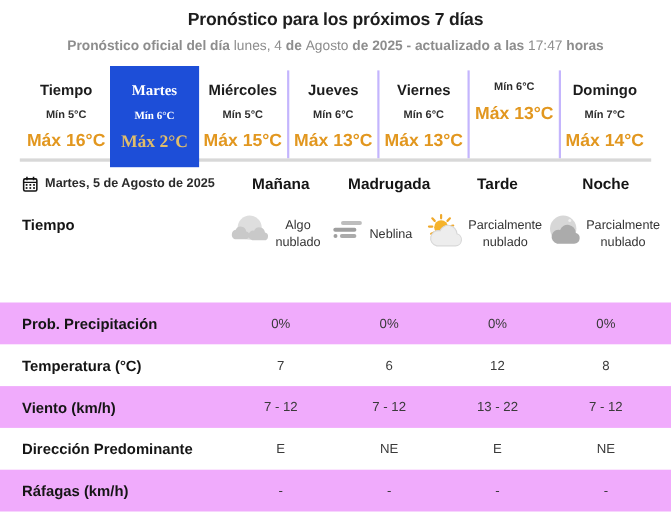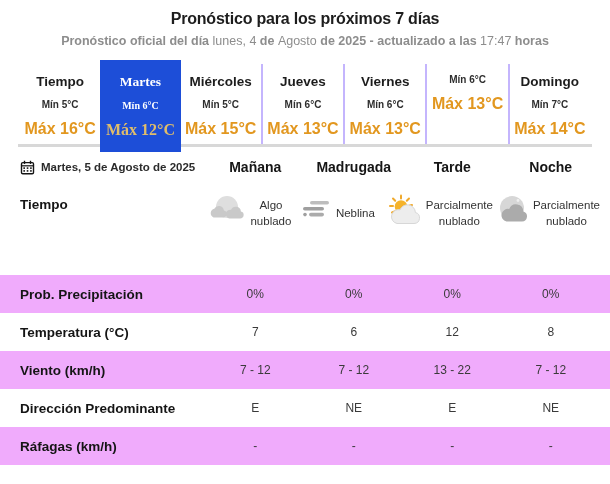--- a/index.html
+++ b/index.html
@@ -81,21 +81,21 @@
 
   <div class="day-strip">
       <div class="day-card">
         <div class="dname">Tiempo</div>
         <div class="dmin">Mín 5°C</div>
         <div class="dmax">Máx 16°C</div>
       </div>
       <div class="day-card selected">
         <div class="dname">Martes</div>
         <div class="dmin">Mín 6°C</div>
-        <div class="dmax">Máx 12°C</div>
+        <div class="dmax">Máx 2°C</div>
       </div>
       <div class="day-card">
         <div class="dname">Miércoles</div>
         <div class="dmin">Mín 5°C</div>
         <div class="dmax">Máx 15°C</div>
       </div>
       <div class="day-card divided">
         <div class="dname">Jueves</div>
         <div class="dmin">Mín 6°C</div>
         <div class="dmax">Máx 13°C</div>

